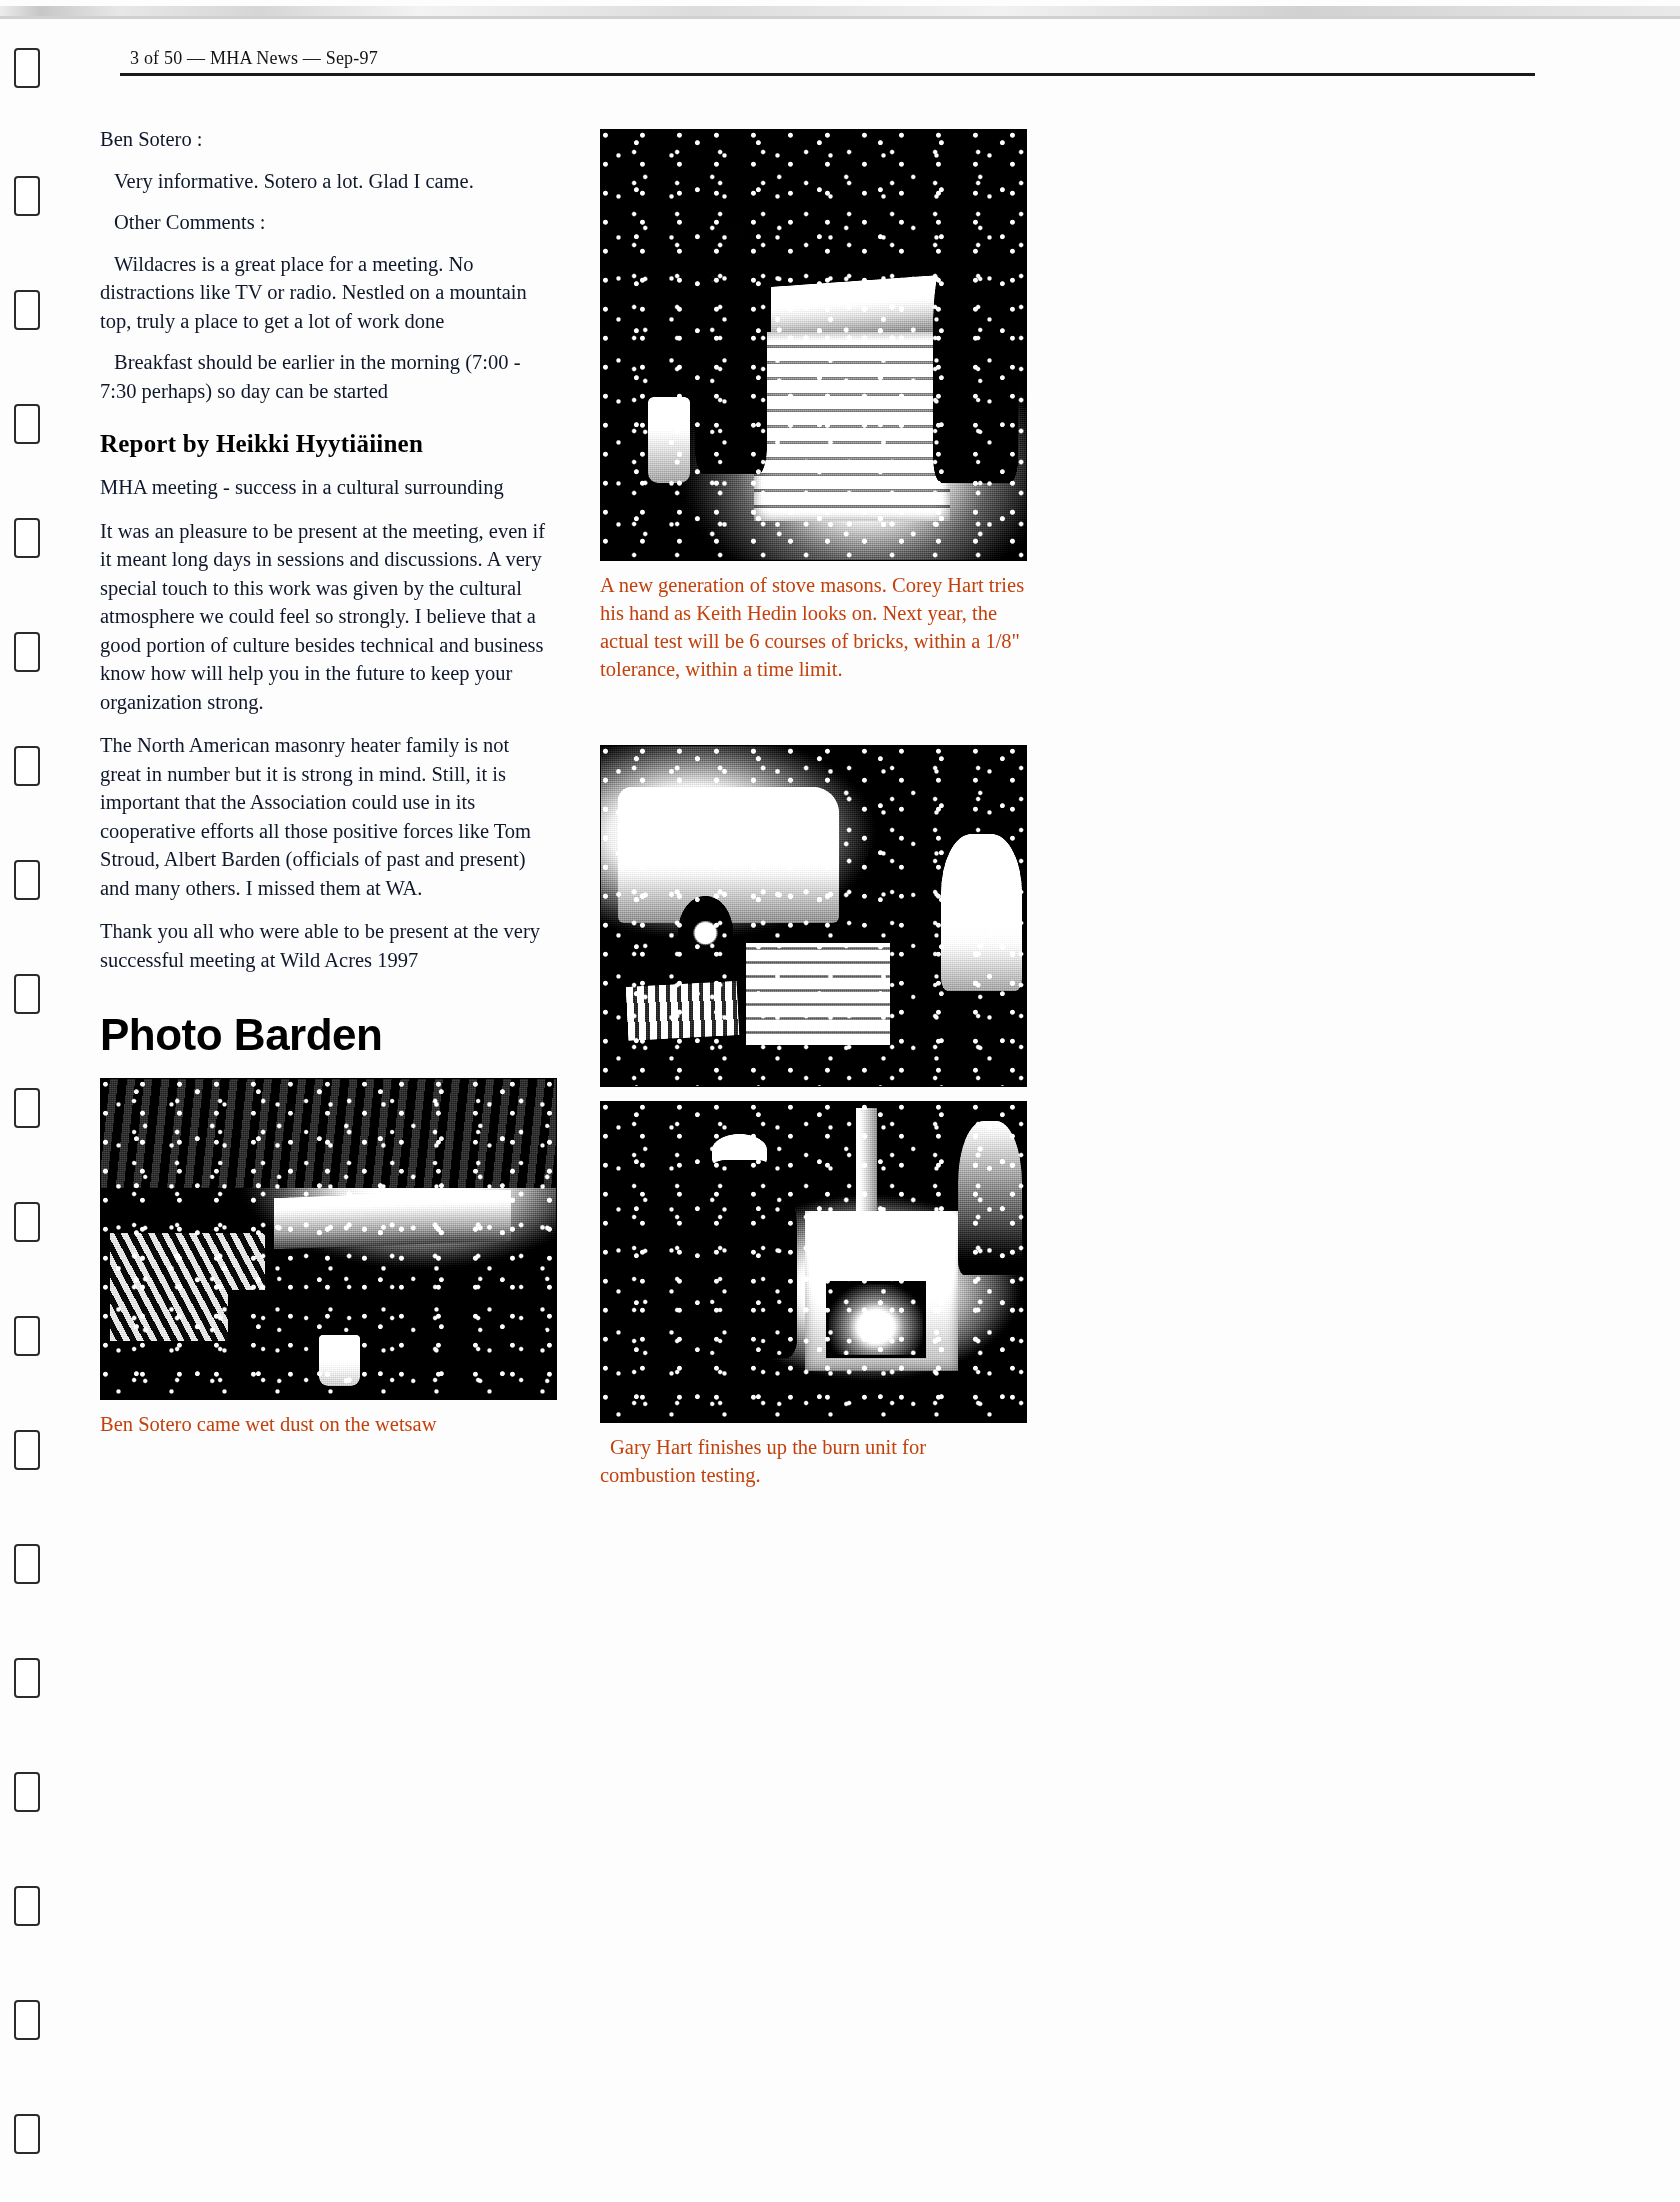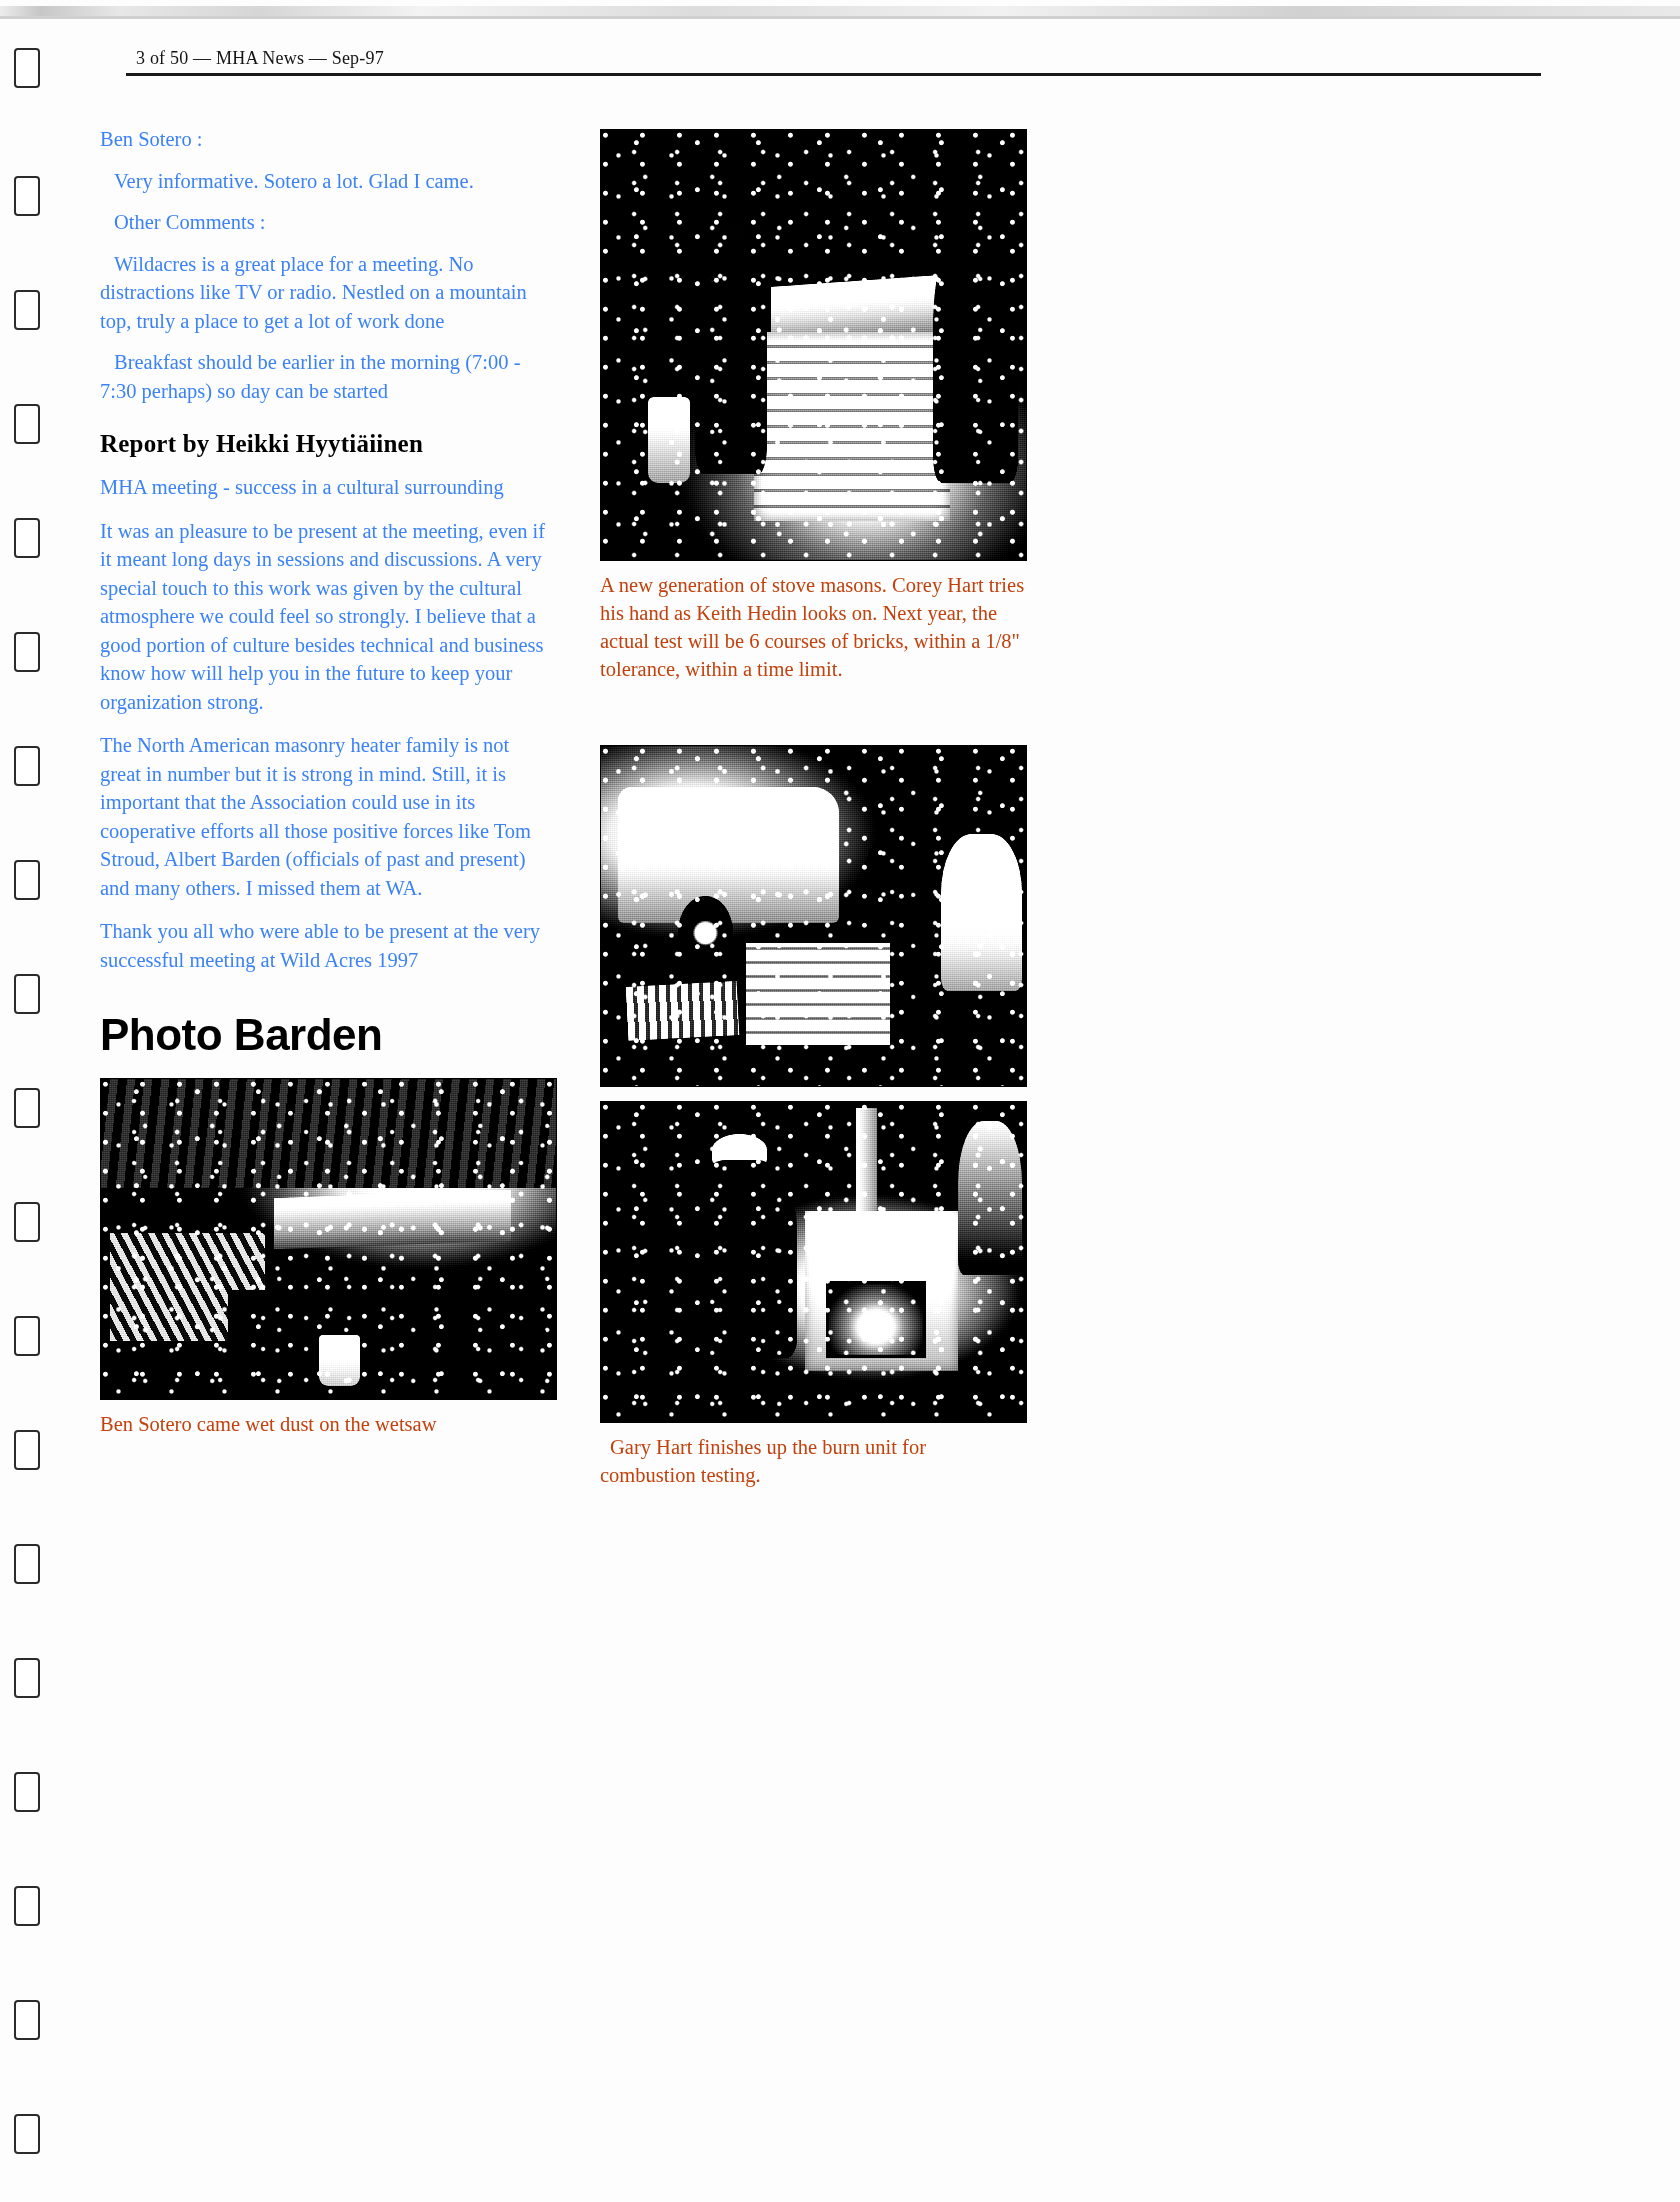--- a/index.html
+++ b/index.html
@@ -59,21 +59,21 @@
     width: 22px;
     height: 36px;
     border: 2px solid #2b2b2b;
     border-radius: 4px;
     background: #ffffff;
   }
 
   
   .page-header {
     position: absolute;
-    left: 126px;
+    left: 120px;
     top: 48px;
     width: 1440px;
   }
   .header-line-text {
     font-size: 18px;
     letter-spacing: .2px;
     color: #131313;
     padding-left: 10px;
   }
   .header-rule {
@@ -101,21 +101,21 @@
     left: 500px;
     top: 0;
     width: 425px;
   }
 
   p.body-text {
     margin: 0 0 15px 0;
     font-size: 20.5px;
     line-height: 28.5px;
     text-indent: 14px;
-    color: #3b82f6;
+    color: #0f172a;
   }
   p.body-text.noindent { text-indent: 0; }
   p.tight { margin-bottom: 13px; }
 
   h2.report-heading {
     margin: 24px 0 14px 0;
     font-size: 25px;
     font-weight: bold;
     line-height: 30px;
     letter-spacing: .2px;

